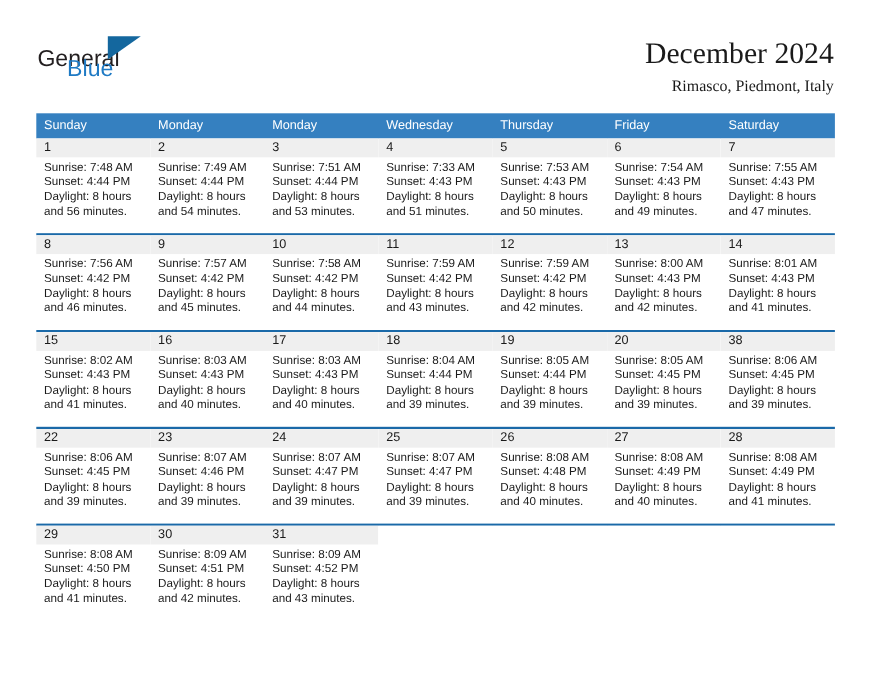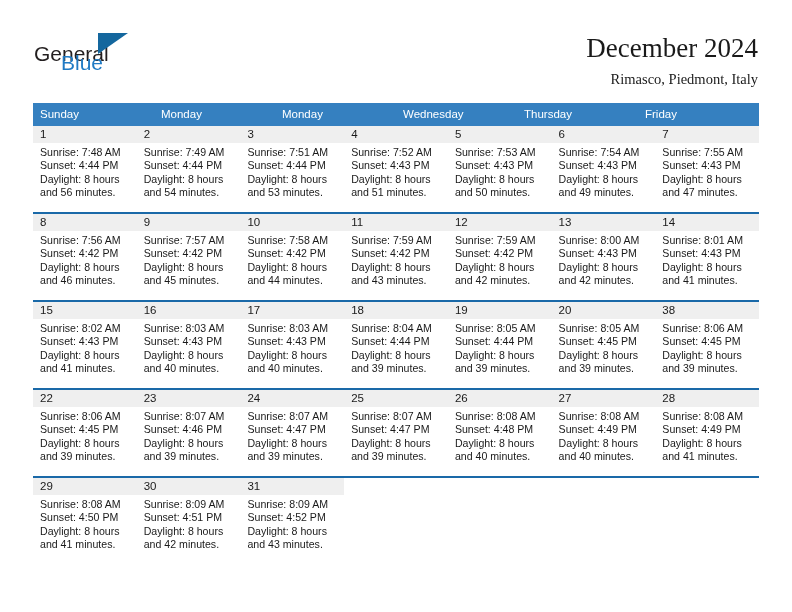--- a/index.html
+++ b/index.html
@@ -175,20 +175,21 @@
   </div>
 
   <div class="calendar">
     <div class="dow-row" id="dow-row">
         <div class="dow-cell">Sunday</div>
         <div class="dow-cell">Monday</div>
         <div class="dow-cell">Monday</div>
         <div class="dow-cell">Wednesday</div>
         <div class="dow-cell">Thursday</div>
         <div class="dow-cell">Friday</div>
+        <div class="dow-cell">Saturday</div>
       </div>
     <div id="weeks-container">
         <div class="week-row first">
           <div class="day-cell">
             <div class="day-num-band">1</div>
             <div class="day-body">
               <div class="day-line">Sunrise: 7:48 AM</div>
               <div class="day-line">Sunset: 4:44 PM</div>
               <div class="day-line">Daylight: 8 hours</div>
               <div class="day-line">and 56 minutes.</div>
@@ -208,21 +209,21 @@
             <div class="day-body">
               <div class="day-line">Sunrise: 7:51 AM</div>
               <div class="day-line">Sunset: 4:44 PM</div>
               <div class="day-line">Daylight: 8 hours</div>
               <div class="day-line">and 53 minutes.</div>
             </div>
           </div>
           <div class="day-cell">
             <div class="day-num-band">4</div>
             <div class="day-body">
-              <div class="day-line">Sunrise: 7:52 AM</div>
+              <div class="day-line">Sunrise: 7:33 AM</div>
               <div class="day-line">Sunset: 4:43 PM</div>
               <div class="day-line">Daylight: 8 hours</div>
               <div class="day-line">and 51 minutes.</div>
             </div>
           </div>
           <div class="day-cell">
             <div class="day-num-band">5</div>
             <div class="day-body">
               <div class="day-line">Sunrise: 7:53 AM</div>
               <div class="day-line">Sunset: 4:43 PM</div>

